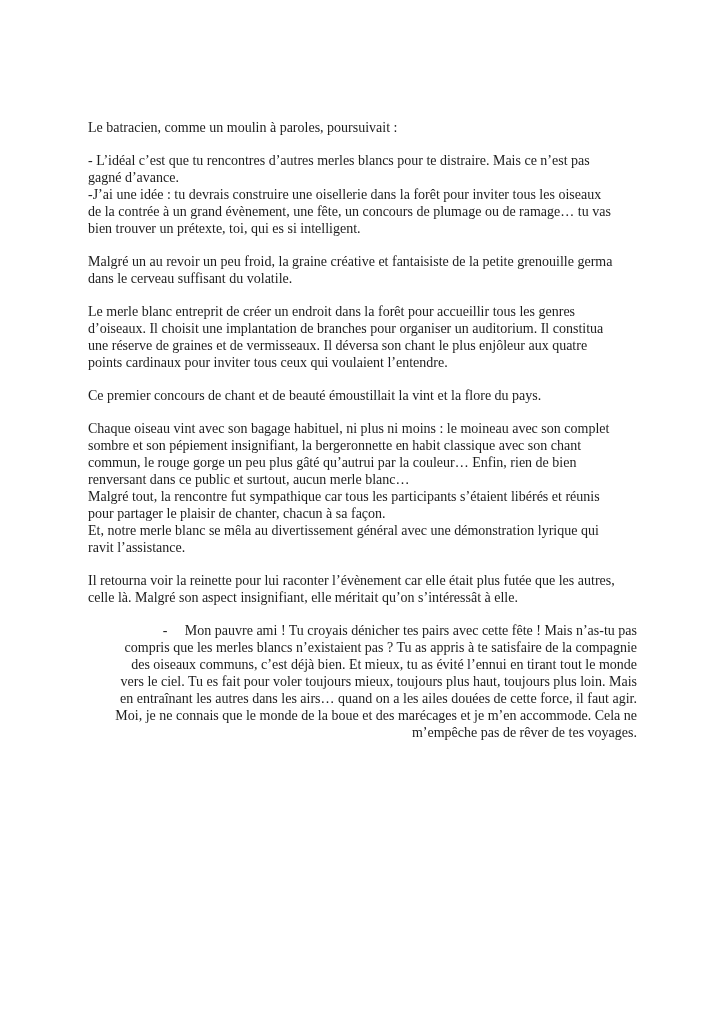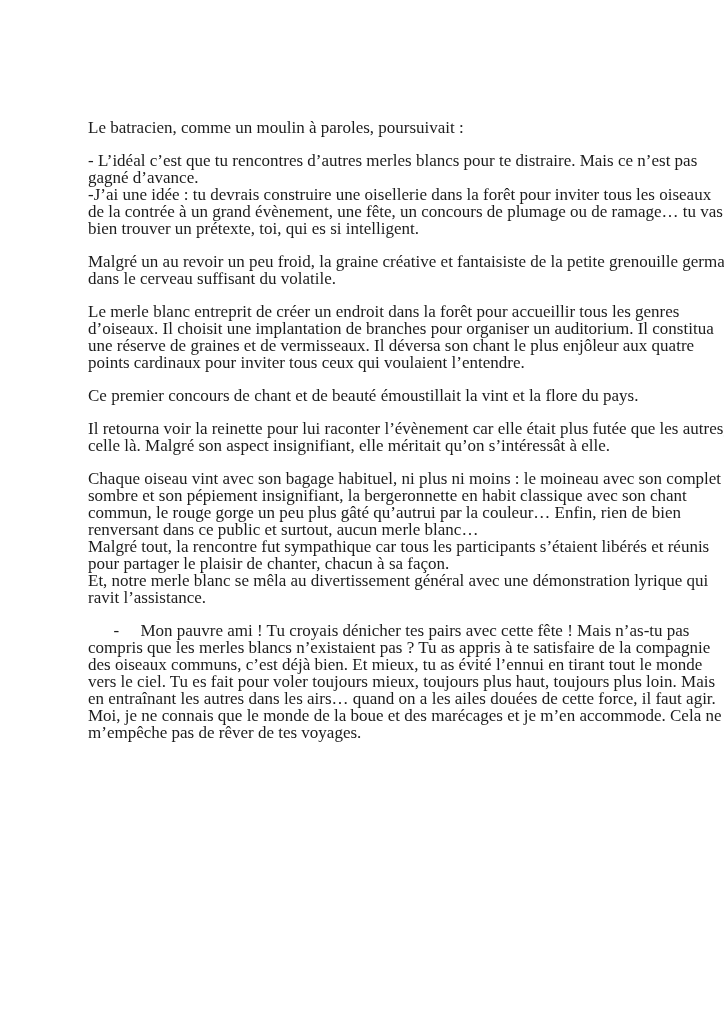--- a/index.html
+++ b/index.html
@@ -16,60 +16,61 @@
   .page {
     position: relative;
     width: 724px;
     height: 1024px;
     background: #ffffff;
     box-sizing: border-box;
     padding: 119px 87px 0 88px;
   }
   .doc-content {
     color: #1c1c1c;
-    font-size: 17px;
+    font-size: 14px;
     line-height: 17px;
   }
   .doc-paragraph {
     margin: 0 0 16px 0;
     white-space: pre;
     -webkit-font-smoothing: antialiased;
   }
   .doc-paragraph:last-child {
     margin-bottom: 8px;
+    text-align: right;
   }
 </style>
 </head>
 <body>
 
 <div class="page" style="background: rgb(255, 255, 255);">
   <div class="doc-content" style="color: rgb(28, 28, 28);">
       <p class="doc-paragraph">Le batracien, comme un moulin à paroles, poursuivait :</p>
       <p class="doc-paragraph">- L’idéal c’est que tu rencontres d’autres merles blancs pour te distraire. Mais ce n’est pas
 gagné d’avance.
 -J’ai une idée : tu devrais construire une oisellerie dans la forêt pour inviter tous les oiseaux
 de la contrée à un grand évènement, une fête, un concours de plumage ou de ramage… tu vas
 bien trouver un prétexte, toi, qui es si intelligent.</p>
       <p class="doc-paragraph">Malgré un au revoir un peu froid, la graine créative et fantaisiste de la petite grenouille germa
 dans le cerveau suffisant du volatile.</p>
       <p class="doc-paragraph">Le merle blanc entreprit de créer un endroit dans la forêt pour accueillir tous les genres
 d’oiseaux. Il choisit une implantation de branches pour organiser un auditorium. Il constitua
 une réserve de graines et de vermisseaux. Il déversa son chant le plus enjôleur aux quatre
 points cardinaux pour inviter tous ceux qui voulaient l’entendre.</p>
       <p class="doc-paragraph">Ce premier concours de chant et de beauté émoustillait la vint et la flore du pays.</p>
-      <p class="doc-paragraph">Il retourna voir la reinette pour lui raconter l’évènement car elle était plus futée que les autres,
-celle là. Malgré son aspect insignifiant, elle méritait qu’on s’intéressât à elle.</p>
       <p class="doc-paragraph">Chaque oiseau vint avec son bagage habituel, ni plus ni moins : le moineau avec son complet
 sombre et son pépiement insignifiant, la bergeronnette en habit classique avec son chant
 commun, le rouge gorge un peu plus gâté qu’autrui par la couleur… Enfin, rien de bien
 renversant dans ce public et surtout, aucun merle blanc…
 Malgré tout, la rencontre fut sympathique car tous les participants s’étaient libérés et réunis
 pour partager le plaisir de chanter, chacun à sa façon.
 Et, notre merle blanc se mêla au divertissement général avec une démonstration lyrique qui
 ravit l’assistance.</p>
+      <p class="doc-paragraph">Il retourna voir la reinette pour lui raconter l’évènement car elle était plus futée que les autres,
+celle là. Malgré son aspect insignifiant, elle méritait qu’on s’intéressât à elle.</p>
       <p class="doc-paragraph">      -     Mon pauvre ami ! Tu croyais dénicher tes pairs avec cette fête ! Mais n’as-tu pas
 compris que les merles blancs n’existaient pas ? Tu as appris à te satisfaire de la compagnie
 des oiseaux communs, c’est déjà bien. Et mieux, tu as évité l’ennui en tirant tout le monde
 vers le ciel. Tu es fait pour voler toujours mieux, toujours plus haut, toujours plus loin. Mais
 en entraînant les autres dans les airs… quand on a les ailes douées de cette force, il faut agir.
 Moi, je ne connais que le monde de la boue et des marécages et je m’en accommode. Cela ne
 m’empêche pas de rêver de tes voyages.</p>
     </div>
 </div>
 

